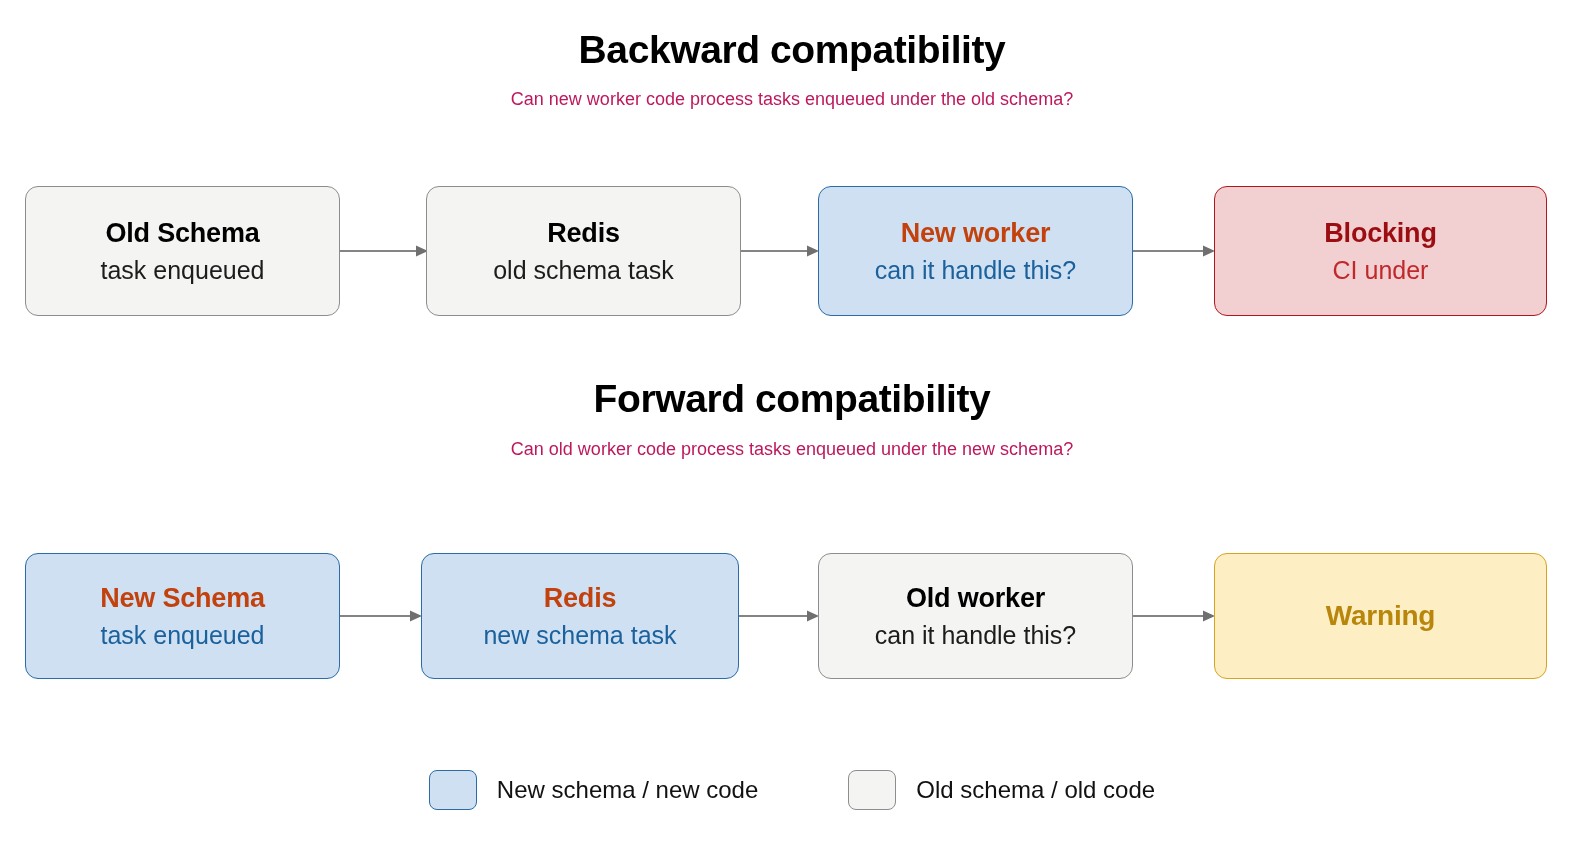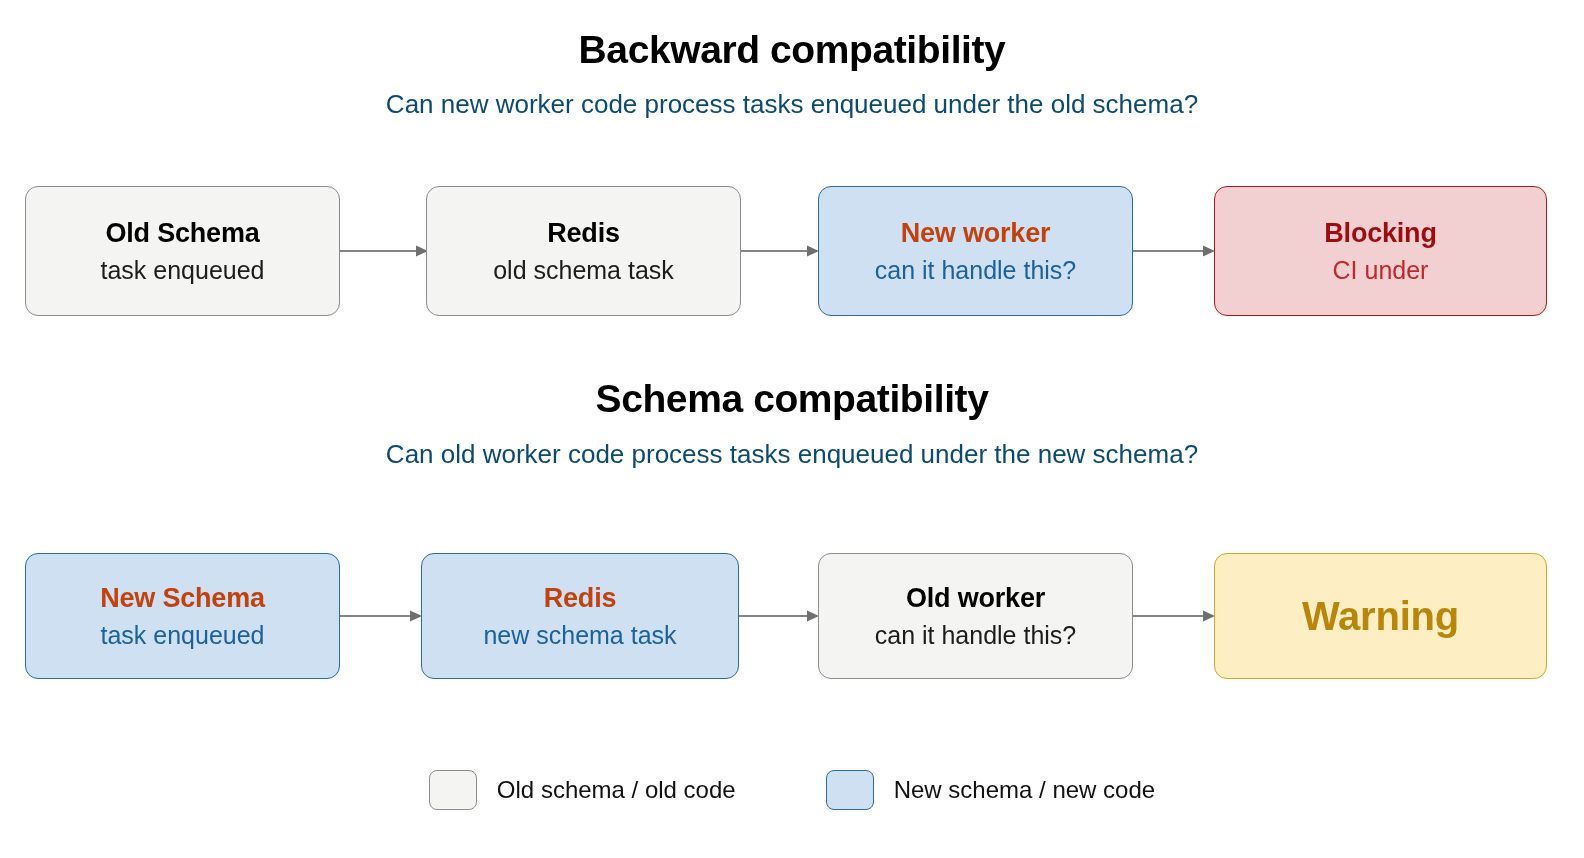--- a/index.html
+++ b/index.html
@@ -32,23 +32,23 @@
     font-weight: bold;
     letter-spacing: -0.4px;
     color: #000000;
     white-space: nowrap;
   }
   .section-subtitle {
     position: absolute;
     left: 0;
     width: 1584px;
     text-align: center;
-    font-size: 26px;
+    font-size: 18px;
     font-weight: normal;
-    color: #0c4a6e;
+    color: #be185d;
     white-space: nowrap;
   }
 
   #title-backward   { top: 28px; }
   #subtitle-backward{ top: 89px; }
   #title-forward    { top: 377px; }
   #subtitle-forward { top: 439px; }
 
   
   .flow-row {
@@ -78,21 +78,21 @@
     font-size: 27px;
     letter-spacing: -0.2px;
     white-space: nowrap;
   }
   .node .node-sub {
     font-weight: normal;
     font-size: 25px;
     margin-top: 7px;
     white-space: nowrap;
   }
-  .node.single .node-title { font-size: 40px; text-align: center; }
+  .node.single .node-title { font-size: 28px; text-align: center; }
 
   
   .v-grey {
     background: #f4f4f2;
     border-color: #8d8d8d;
   }
   .v-grey .node-title { color: #000000; }
   .v-grey .node-sub   { color: #1c1c1c; }
 
   .v-blue {
@@ -217,21 +217,21 @@
       <polygon points="70,1.5 82,7 70,12.5" fill="#6f6f6f"></polygon>
     </svg>
 
     <div id="node-blocking" class="node v-red">
       <div class="node-title">Blocking</div>
       <div class="node-sub">CI under</div>
     </div>
 
   </div>
 
-  <div id="title-forward" class="section-title">Schema compatibility</div>
+  <div id="title-forward" class="section-title">Forward compatibility</div>
 
   <div id="subtitle-forward" class="section-subtitle">Can old worker code process tasks enqueued under the new schema?</div>
 
   <div id="row-forward" class="flow-row">
 
     <div id="node-new-schema" class="node v-blue">
       <div class="node-title">New Schema</div>
       <div class="node-sub">task enqueued</div>
     </div>
 
@@ -262,24 +262,24 @@
 
     <div id="node-warning" class="node v-yellow single">
       <div class="node-title">Warning</div>
     </div>
 
   </div>
 
   <div id="legend">
 
     <div class="legend-item">
+      <div class="legend-swatch sw-blue"></div>
+      <div class="legend-label">New schema / new code</div>
+    </div>
+
+    <div class="legend-item">
       <div class="legend-swatch sw-grey"></div>
       <div class="legend-label">Old schema / old code</div>
     </div>
 
-    <div class="legend-item">
-      <div class="legend-swatch sw-blue"></div>
-      <div class="legend-label">New schema / new code</div>
-    </div>
-
   </div>
 
 </div>
 
 </body></html>

